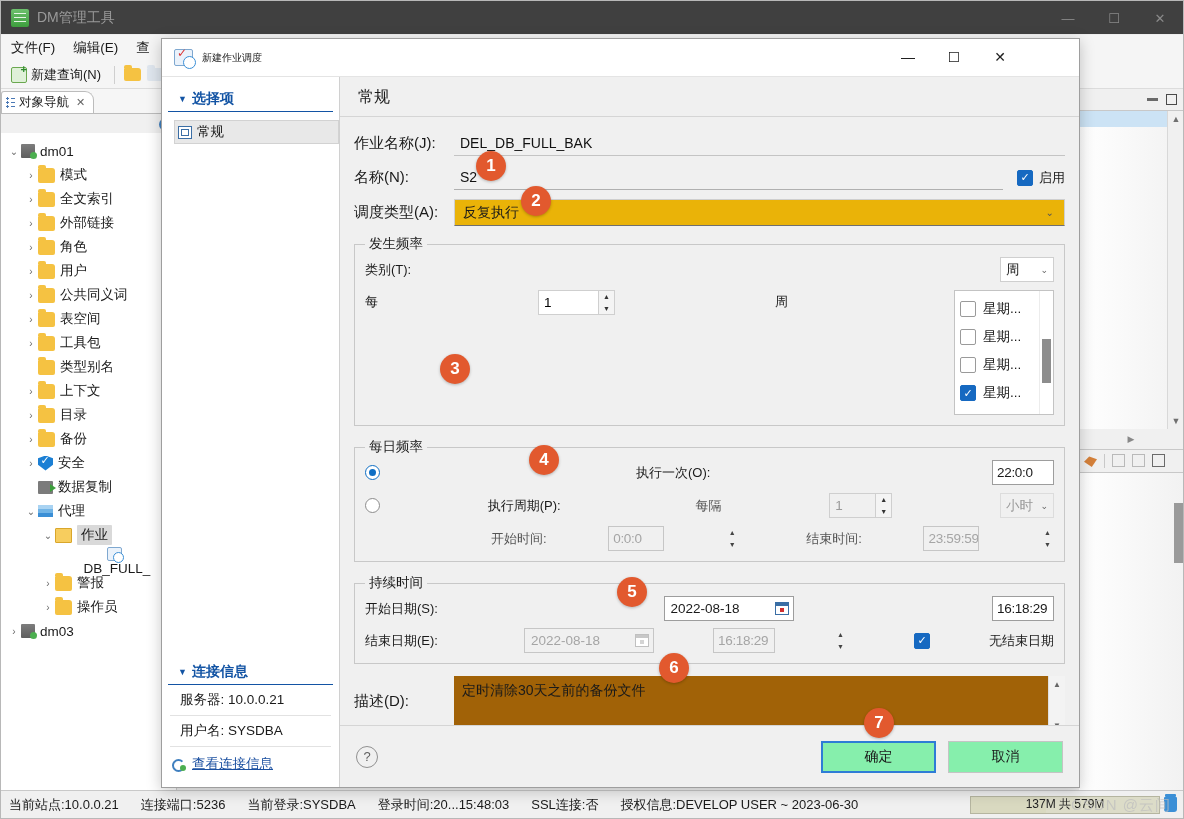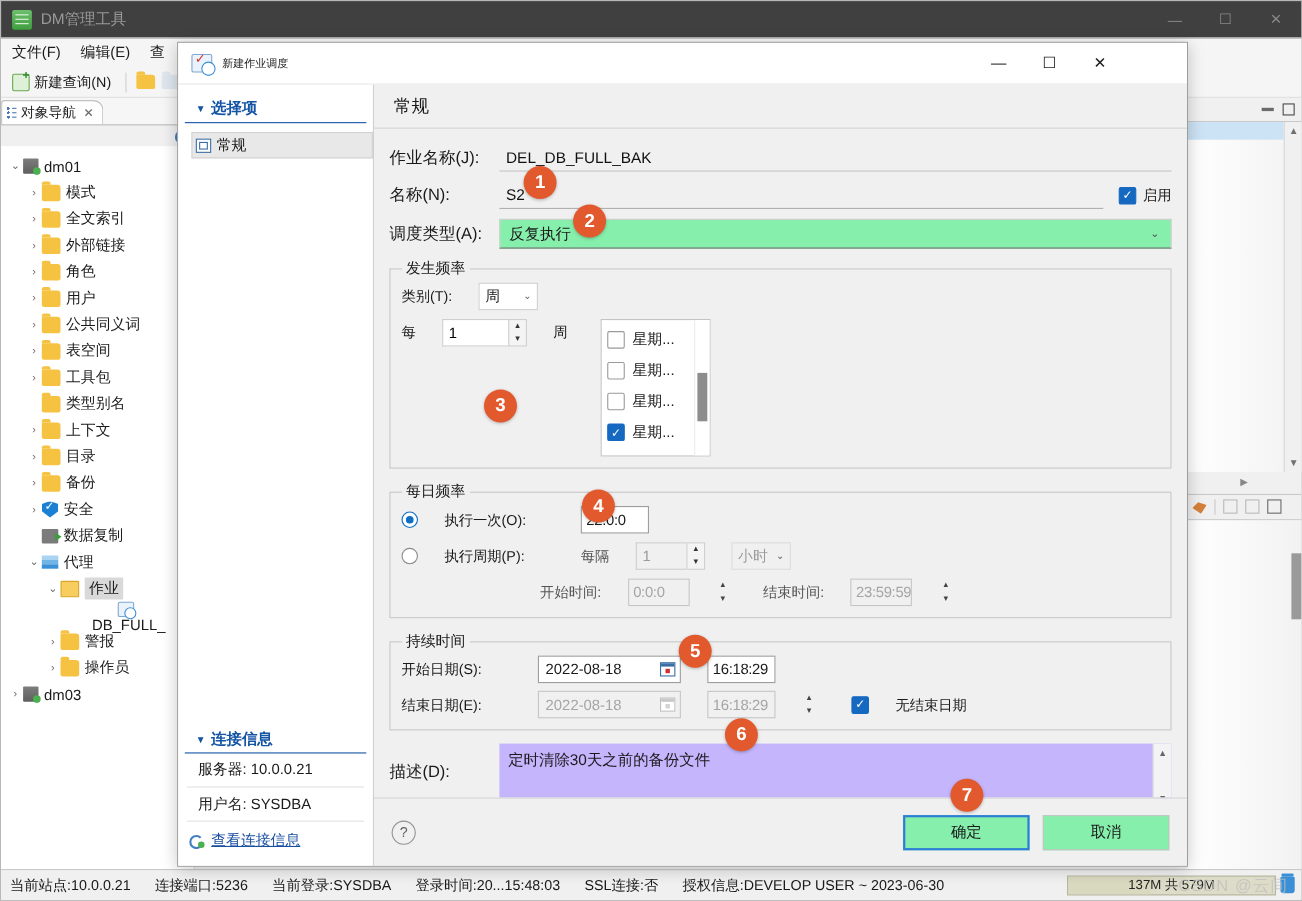--- a/index.html
+++ b/index.html
@@ -234,35 +234,35 @@
   .form{ padding:14px 14px 0 14px; flex:1; overflow:hidden; }
 
   .frow{ display:flex; align-items:center; margin-bottom:9px; }
   .flabel{ width:100px; flex:none; font-size:15px; }
   .flat-input{
     flex:1; height:25px; background:#f0f0f0; border:none; border-bottom:1px solid #b0b0b0;
     padding:0 6px; font-size:14px; font-family:inherit; color:#111; outline:none;
   }
   .flat-input.readonly{ background:#f0f0f0; border-bottom:1px solid #c4c4c4; }
   .flat-select{
-    flex:1; height:27px; background:#86efac; border:1px solid #cfcfcf; border-bottom:1px solid #6f6f6f;
+    flex:1; height:27px; background:#eab308; border:1px solid #cfcfcf; border-bottom:1px solid #6f6f6f;
     display:flex; align-items:center; padding:0 8px; font-size:14px; position:relative;
   }
   .flat-select .car{ position:absolute; right:10px; color:#555; font-size:10px;}
   .cb{
     width:16px;height:16px;border-radius:2px;background:#1669c1;border:1px solid #1669c1;
     display:flex;align-items:center;justify-content:center;color:#fff;font-size:11px;flex:none;
   }
 
   fieldset.grp{
     border:1px solid #c8c8c8; margin:0 0 12px 0; padding:4px 10px 10px 10px;
   }
   fieldset.grp > legend{ font-size:13.5px; padding:0 4px;font-family:Liberation Serif, serif; }
 
-  .inline{ display:flex; align-items:center; gap:24px; }
+  .inline{ display:flex; align-items:center; gap:0;justify-content:space-between; }
   .mini-select{
     height:25px; min-width:54px; background:#fff; border:1px solid #cfcfcf;
     display:flex;align-items:center;justify-content:space-between;padding:0 5px;font-size:13.5px;gap:6px;
   }
   .mini-select .car{font-size:9px;color:#666;}
   .spinner{ display:flex; height:25px; }
   .spinner input{
     width:60px; border:1px solid #cfcfcf; border-right:none; background:#fff;
     padding:0 5px; font-size:13.5px; font-family:inherit; outline:none;
   }
@@ -305,21 +305,21 @@
   .cal-ic::after{content:"";position:absolute;left:4px;bottom:2px;width:4px;height:4px;background:#d03030;}
   .cal-ic.dim{border-color:#c0c0c0;}
   .cal-ic.dim::before{background:#c8c8c8;}
   .cal-ic.dim::after{background:#d4d4d4;}
 
   .vspin{ width:13px;height:25px;display:flex;flex-direction:column;}
   .vspin span{flex:1;display:flex;align-items:center;justify-content:center;font-size:7px;color:#444;}
 
   .desc-row{ display:flex; align-items:flex-start; margin-top:4px;}
   .desc-box{
-    flex:1; height:60px; background:#c4b5fd; border:none; border-bottom:2px solid #1669c1;
+    flex:1; height:60px; background:#a16207; border:none; border-bottom:2px solid #1669c1;
     display:flex;
   }
   .desc-text{ flex:1; padding:6px 8px; font-size:14px; }
   .desc-sb{ width:17px; background:#f3f3f3; display:flex;flex-direction:column;justify-content:space-between;
             border-left:1px solid #e0e0e0;}
   .desc-sb span{height:17px;display:flex;align-items:center;justify-content:center;font-size:8px;color:#666;}
 
   .dlg-foot{
     flex:none; height:62px; border-top:1px solid #d5d5d5; display:flex; align-items:center;
     padding:0 16px; gap:10px;

